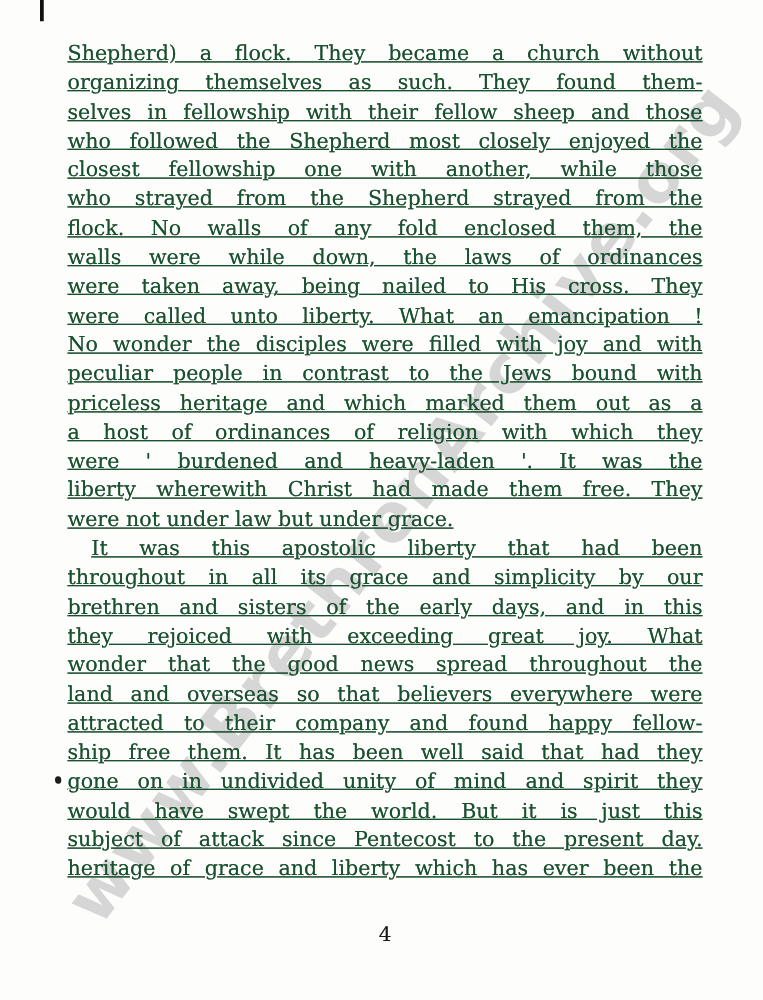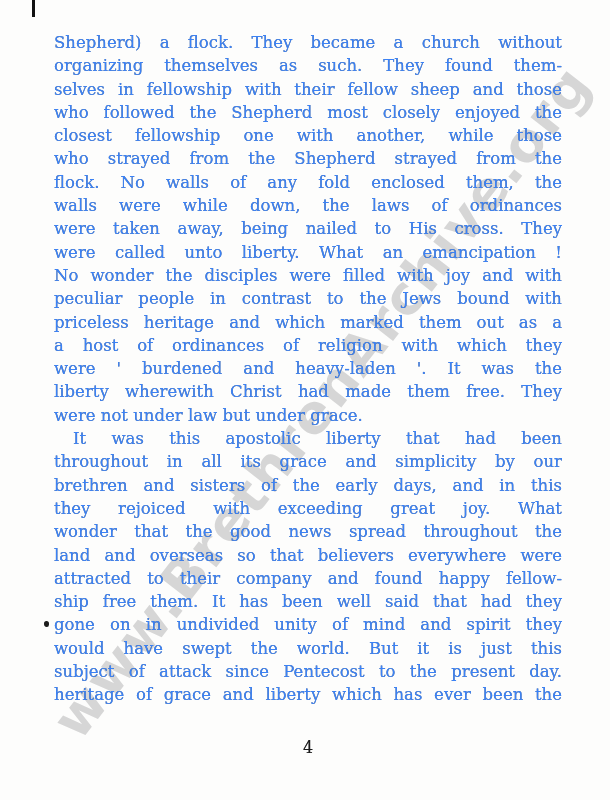--- a/index.html
+++ b/index.html
@@ -85,21 +85,21 @@
     border-radius: 50% 50% 45% 55%;
     background: #1c1c1c;
     z-index: 3;
   }
 </style>
 </head>
 <body style="background: rgb(253, 253, 252);">
 
 <div class="page">
   <div class="watermark" style="color: rgb(214, 214, 214);">www.BrethrenArchive.org</div>
-  <div class="text-block" style="color: #3b82f6;">
+  <div class="text-block" style="color: #14532d; text-decoration: underline;">
       <div class="line">Shepherd) a flock.  They became a church without</div>
       <div class="line">organizing themselves as such.  They found them-</div>
       <div class="line">selves in fellowship with their fellow sheep and those</div>
       <div class="line">who followed the Shepherd most closely enjoyed the</div>
       <div class="line">closest fellowship one with another, while those</div>
       <div class="line">who strayed from the Shepherd strayed from the</div>
       <div class="line">flock.  No walls of any fold enclosed them, the</div>
       <div class="line">walls were while down, the laws of ordinances</div>
       <div class="line">were taken away, being nailed to His cross.  They</div>
       <div class="line">were called unto liberty.  What an emancipation !</div>

